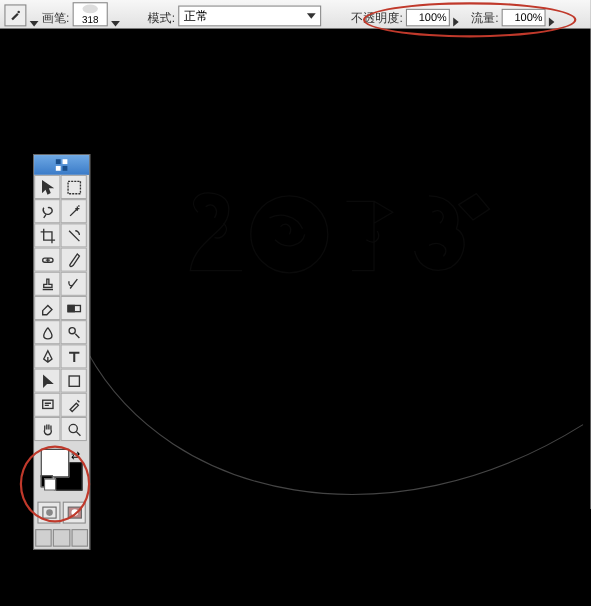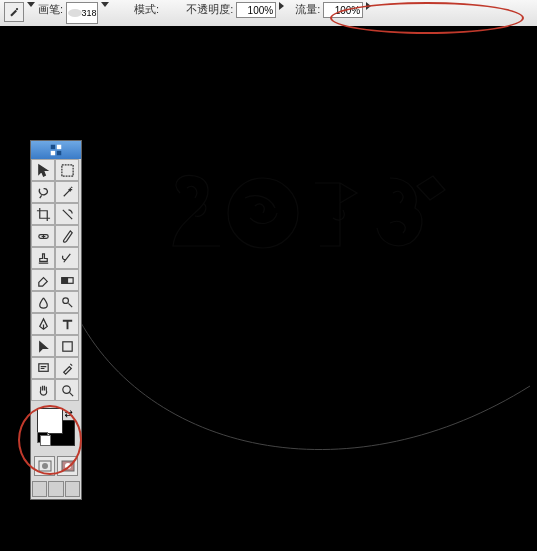--- a/index.html
+++ b/index.html
@@ -1,21 +1,21 @@
 <!DOCTYPE html>
 <html><head>
 <meta charset="utf-8">
 <style>
 body{margin:0;font-family:sans-serif;font-size:11px;background:#fff;width:537px;height:551px;position:relative;overflow:hidden}
-.top-bar{height:22px;background:linear-gradient(#f7f7f7,#e1e1e1);border-bottom:1px solid #999;display:flex;align-items:flex-start;padding:2px 4px;gap:3px}
+.top-bar{height:22px;background:linear-gradient(#f7f7f7,#e1e1e1);border-bottom:1px solid #999;display:flex;align-items:flex-end;padding:2px 4px;gap:3px}
 .brush-sel{width:18px;height:18px;border:1px solid #888;background:#eee;display:flex;align-items:center;justify-content:center}
 .brush-sel svg{width:12px;height:12px}
 .tri{width:0;height:0;border-left:4px solid transparent;border-right:4px solid transparent;border-top:5px solid #333;cursor:pointer}
 .lbl{color:#333;white-space:nowrap}
-.brush-prev{width:30px;height:20px;border:1px solid #888;background:#fff;display:flex;flex-direction:row;align-items:center;justify-content:center;font-size:9px;position:relative}
+.brush-prev{width:30px;height:20px;border:1px solid #888;background:#fff;display:flex;flex-direction:column;align-items:center;justify-content:center;font-size:9px;position:relative}
 .brush-prev .dot{width:14px;height:8px;background:#ddd;border-radius:50%;margin-bottom:1px}
 .mode-sel{width:120px;height:17px;border:1px solid #888;background:#fff;padding:0 4px;display:flex;align-items:center;justify-content:space-between}
 .pct-in{width:34px;height:14px;border:1px solid #888;background:#fff;text-align:right;padding:0 2px;font-size:10px}
 .arrow-r{width:0;height:0;border-top:4px solid transparent;border-bottom:4px solid transparent;border-left:5px solid #333;cursor:pointer}
 .canvas{position:absolute;top:26px;left:0;right:0;bottom:0;background:#000}
 .tool-panel{position:absolute;top:140px;left:30px;width:50px;background:#d9d9d9;border:1px solid #666;box-shadow:2px 2px 4px rgba(0,0,0,0.3)}
 .tp-title{height:18px;background:linear-gradient(#6ea8e4,#3a7bc8);display:flex;align-items:center;justify-content:center}
 .tp-title svg{width:14px;height:14px}
 .tool-grid{display:flex;flex-wrap:wrap}
 .tool{width:24px;height:22px;border:1px solid #aaa;background:#e8e8e8;display:flex;align-items:center;justify-content:center;cursor:pointer;box-sizing:border-box}
@@ -50,20 +50,24 @@
       </svg>
   </div>
   <div class="tri"></div>
   <span class="lbl">画笔:</span>
   <div class="brush-prev">
     <div class="dot"></div>
     <span>318</span>
   </div>
   <div class="tri"></div>
   <span class="lbl" style="margin-left:22px">模式:</span>
+  <div class="mode-sel">
+    <span>正常</span>
+    <div class="tri"></div>
+  </div>
   <span class="lbl" style="margin-left:24px">不透明度:</span>
   <input class="pct-in" value="100%" style="">
   <div class="arrow-r"></div>
   <span class="lbl" style="margin-left:8px">流量:</span>
   <input class="pct-in" value="100%" style="">
   <div class="arrow-r"></div>
 </div>
 
 <div class="canvas">
   <div class="art-2016">

